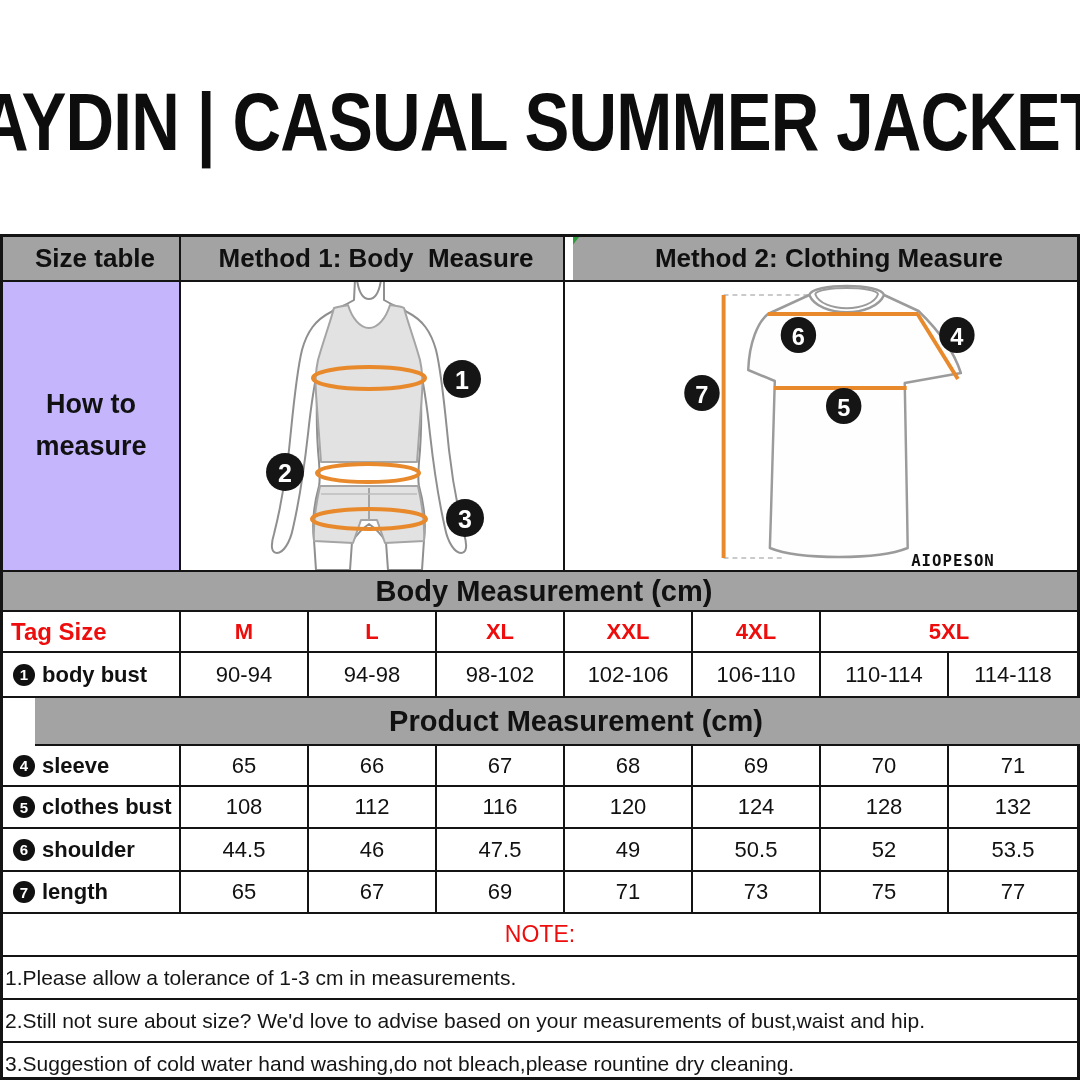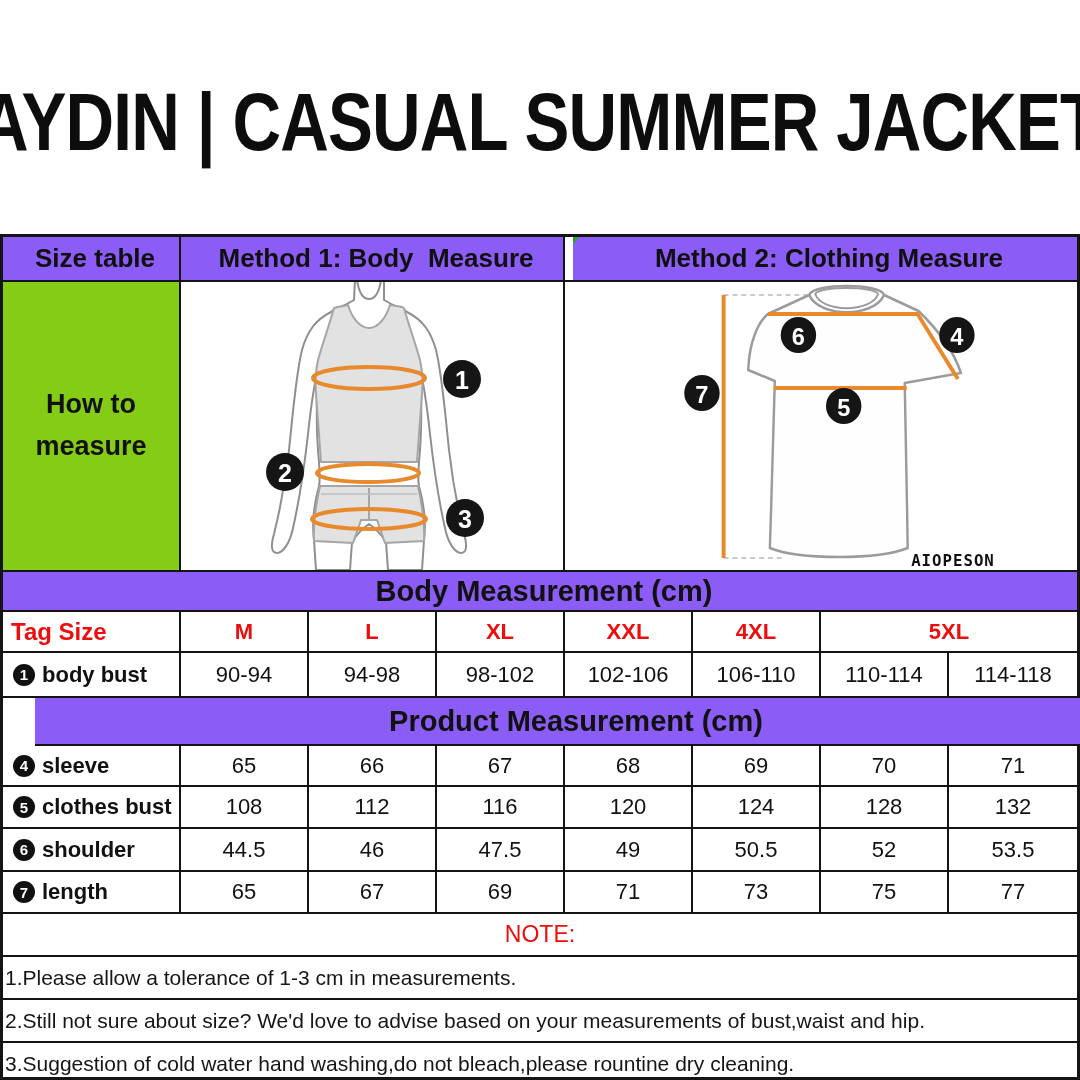--- a/index.html
+++ b/index.html
@@ -13,21 +13,21 @@
   .title{font-size:82px;font-weight:700;letter-spacing:-1px;white-space:nowrap;
     transform:scaleX(0.82);transform-origin:center;color:#0d0d0d;}
   
   .tbl{position:absolute;left:0;top:234px;width:1080px;height:846px;
     border:3px solid #141414;box-sizing:border-box;background:#fff;}
   .row{display:flex;box-sizing:border-box;border-bottom:2px solid #141414;width:100%;}
   .row:last-child{border-bottom:none;}
   .cell{box-sizing:border-box;border-right:2px solid #141414;display:flex;
     align-items:center;justify-content:center;overflow:hidden;position:relative;}
   .cell:last-child{border-right:none;}
-  .gray{background:#8b5cf6;padding-left:8px;}
+  .gray{background:#a3a3a3;padding-left:8px;}
   .hdr{font-weight:700;font-size:26px;white-space:pre;color:#101010;}
   .c-lab{flex:0 0 178px;}
   .c-m1{flex:0 0 384px;}
   .c-m2{flex:1 1 auto;margin-left:8px;}
   .c-val{flex:0 0 128px;font-size:22px;}
   .c-val:last-child{flex:1 1 auto;}
   .r-head{height:45px;}
   .r-illus{height:290px;}
   .r-sec{height:40px;align-items:center;justify-content:center;font-weight:700;
     font-size:29px;display:flex;}
@@ -42,21 +42,21 @@
   .r-noteline{height:43px;align-items:center;display:flex;padding-left:2px;
     box-sizing:border-box;font-size:21px;color:#151515;}
   .r-noteline.last{height:41px;}
   .red{color:#ee0d0d;}
   .tag-label{justify-content:flex-start;padding-left:8px;font-weight:700;font-size:24px;}
   .size-val{font-weight:700;font-size:22px;}
   .lab-left{justify-content:flex-start;padding-left:10px;font-weight:700;font-size:22px;gap:7px;}
   .mkr{display:inline-flex;flex:0 0 auto;width:22px;height:22px;border-radius:50%;
     background:#101010;color:#fff;font-size:15px;font-weight:700;
     align-items:center;justify-content:center;}
-  .how{font-weight:700;font-size:27px;line-height:1.55;text-align:center;background:#84cc16;}
+  .how{font-weight:700;font-size:27px;line-height:1.55;text-align:center;background:#c4b5fd;}
   .note-title{font-size:23px;font-weight:400;}
   .illus-cell{background:#fff;padding:0;}
   .illus-cell svg{display:block;width:100%;height:100%;}
   .green-mark{position:absolute;left:-1px;top:0;width:0;height:0;
     border-left:7px solid transparent;border-right:7px solid transparent;
     border-top:9px solid #2e9e3c;transform:translateX(-50%);}
 </style>
 </head>
 <body>
 

